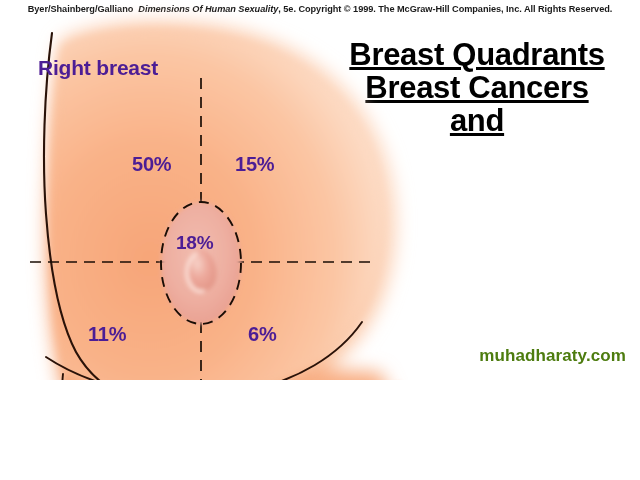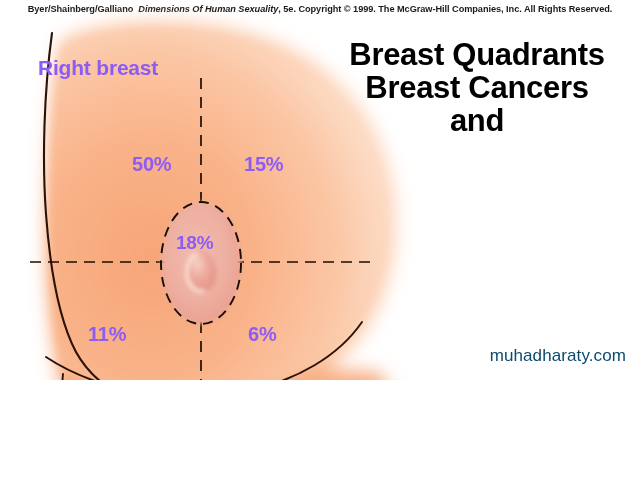--- a/index.html
+++ b/index.html
@@ -44,62 +44,62 @@
     left: 318px;
     top: 38px;
     width: 318px;
     text-align: center;
     font-size: 31px;
     font-weight: bold;
     line-height: 1.07;
     color: #000000;
     letter-spacing: -0.3px;
   }
-  #title-block .tline { display: block; white-space: nowrap; }
+  #title-block .tline { display: block; white-space: nowrap; text-decoration: underline; }
 
   
   #illustration {
     position: absolute;
     left: 0;
     top: 0;
     width: 640px;
     height: 480px;
   }
 
   
   .fig-label {
     position: absolute;
-    color: #8b5cf6;
+    color: #4c1d95;
     font-weight: bold;
     white-space: nowrap;
   }
   #label-right-breast {
     left: 38px;
     top: 56px;
     font-size: 21px;
     letter-spacing: -0.2px;
   }
   .pct {
     font-size: 20px;
     letter-spacing: -0.2px;
   }
   #pct-upper-outer { left: 84px;  top: 153px; margin-left: 48px; }
-  #pct-upper-inner { left: 244px; top: 153px; }
+  #pct-upper-inner { left: 235px; top: 153px; }
   #pct-lower-outer { left: 88px;  top: 323px; }
   #pct-lower-inner { left: 248px; top: 323px; }
   #pct-central    { left: 176px; top: 224px; font-size: 19px; margin-top: 8px; }
 
   
   #watermark {
     position: absolute;
     right: 14px;
     bottom: 14px;
     font-size: 17px;
-    font-weight: normal;
-    color: #0c4a6e;
+    font-weight: bold;
+    color: #4d7c0f;
     letter-spacing: 0.1px;
     white-space: nowrap;
   }
 </style>
 </head>
 <body>
 
 <div id="stage">
 
   <div id="credit-line"><span class="cite-plain">Byer/Shainberg/Galliano</span>&nbsp;&nbsp;<span class="cite-italic">Dimensions Of Human Sexuality</span><span class="cite-plain">, 5e. Copyright © 1999. The McGraw-Hill Companies, Inc. All Rights Reserved.</span></div>

